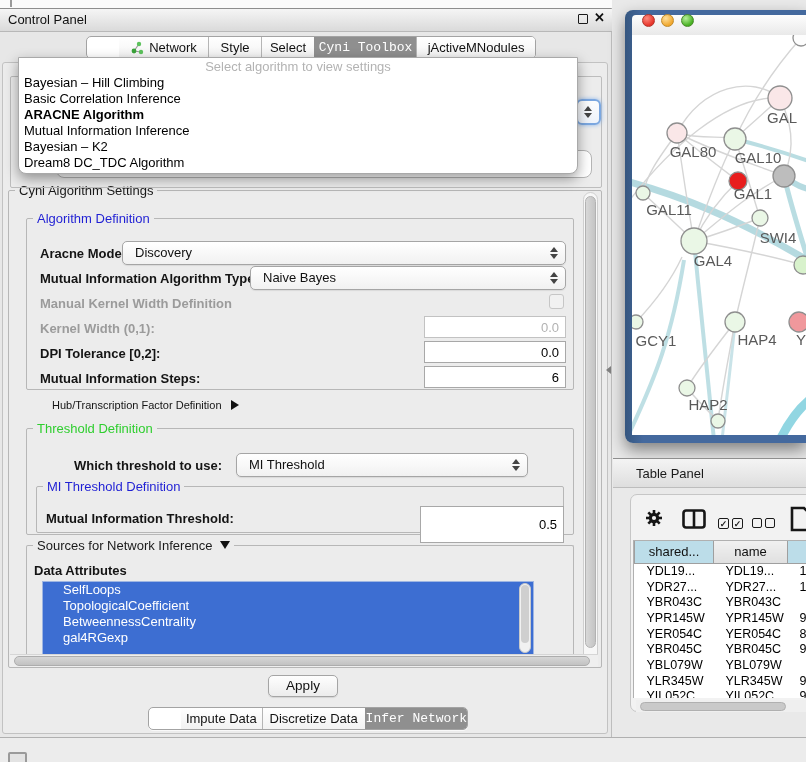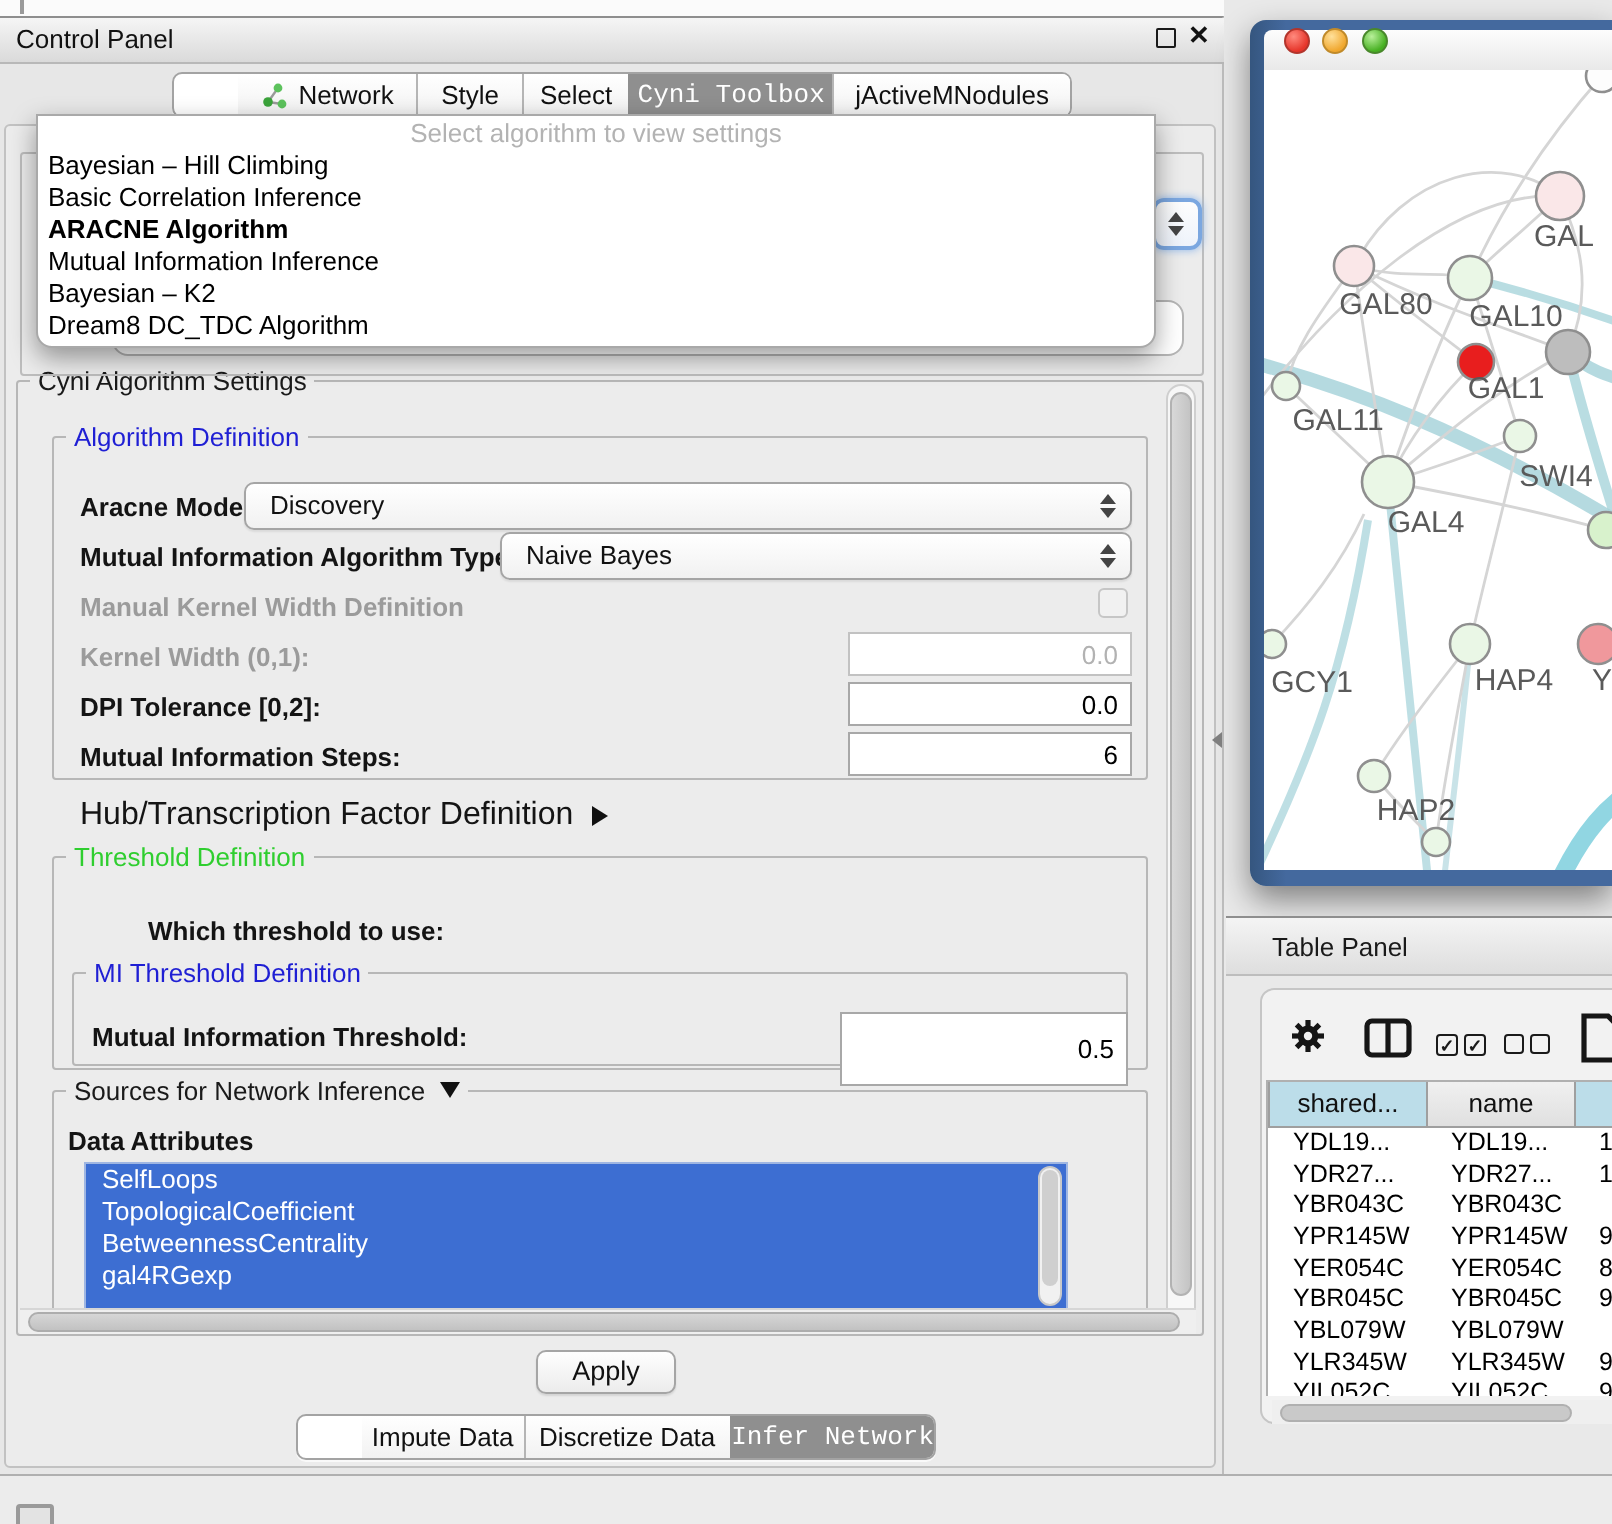--- a/index.html
+++ b/index.html
@@ -59,21 +59,21 @@
   #inference-group { left:10px; top:76px; width:592px; height:112px; border:1px solid #bdbdbd; border-radius:2px; z-index:5; }
   #focus-stepper { left:576px; top:99px; width:25px; height:26px; border:2px solid #7ba7e0; border-radius:6px; background:linear-gradient(#fdfdfd,#eef3fb); box-shadow:0 0 4px #8ab4ea; z-index:6; }
   #ghost-combo { left:56px; top:150px; width:536px; height:28px; border:1px solid #b5b5b5; border-radius:8px; background:#fff; z-index:5; font-size:13px; color:#b0b0b0; line-height:26px; padding-left:14px; overflow:hidden; }
 
   
   #settings-group { left:8px; top:190px; width:594px; height:478px; }
   #v-scroll { left:583px; top:192px; width:15px; height:474px; background:#f7f7f7; border:1px solid #cfcfcf; border-radius:8px; }
   #v-thumb { left:585px; top:196px; width:11px; height:452px; background:linear-gradient(90deg,#d8d8d8,#c4c4c4); border:1px solid #b2b2b2; border-radius:6px; }
 
   #list-box { left:42px; top:581px; width:492px; height:74px; background:#3d6ed2; overflow:hidden; border:1px solid #9fb6e2; }
-  .attr-item { height:16px; line-height:16px; color:#fff; font-size:13px; padding-left:8px; white-space:nowrap; }
+  .attr-item { height:16px; line-height:16px; color:#fff; font-size:13px; padding-left:20px; white-space:nowrap; }
   #list-scroll { left:519px; top:583px; width:12px; height:70px; background:#f1f1f1; border:1px solid #c9c9c9; border-radius:6px; }
   #list-thumb { left:521px; top:585px; width:8px; height:58px; background:#cfcfcf; border-radius:4px; }
   #h-scroll { left:10px; top:654px; width:588px; height:13px; background:#efefef; border-top:1px solid #d6d6d6; }
   #h-thumb { left:14px; top:656px; width:576px; height:10px; background:linear-gradient(#d6d6d6,#c2c2c2); border:1px solid #adadad; border-radius:5px; }
 
   .tri-right { display:inline-block; width:0; height:0; border-top:5.5px solid transparent; border-bottom:5.5px solid transparent; border-left:8px solid #111; margin-left:9px; vertical-align:-1px; }
   .tri-down { display:inline-block; width:0; height:0; border-left:5.5px solid transparent; border-right:5.5px solid transparent; border-top:8px solid #111; margin-left:7px; vertical-align:1px; }
 
   .checkbox { position:absolute; width:15px; height:15px; border:1px solid #c6c6c6; border-radius:3px; background:#f1f1f1; }
 
@@ -214,29 +214,36 @@
 
   <div class="lbl dis" style="left:40px;top:321px;">Kernel Width (0,1):</div>
   <input class="tfield dis" style="left: 424px; top: 316px; width: 142px;" readonly="" value="0.0">
 
   <div class="lbl" style="left:40px;top:346px;">DPI Tolerance [0,2]:</div>
   <input class="tfield" style="left: 424px; top: 341px; width: 142px;" value="0.0">
 
   <div class="lbl" style="left:40px;top:371px;">Mutual Information Steps:</div>
   <input class="tfield" style="left: 424px; top: 366px; width: 142px;" value="6">
 
-  <div class="abs" style="left:40px;top:399px;font-size:16px;color:#141414;">
+  <div class="abs" style="left:52px;top:399px;font-size:11px;color:#141414;">
     <span>Hub/Transcription Factor Definition</span><span class="tri-right"></span>
   </div>
 
   <div class="groupbox" style="left:26px;top:428px;width:548px;height:107px;">
     <span class="grouptitle green">Threshold Definition</span>
   </div>
 
   <div class="lbl" style="left:74px;top:458px;">Which threshold to use:</div>
+  <div class="combo" style="left:236px;top:453px;width:292px;">
+    <span>MI Threshold</span>
+    <span class="stepper">
+        <span class="tri-up"></span>
+        <span class="tri-dn"></span>
+      </span>
+  </div>
 
   <div class="groupbox" style="left:36px;top:486px;width:528px;height:47px;">
     <span class="grouptitle blue">MI Threshold Definition</span>
   </div>
   <div class="lbl" style="left:46px;top:511px;">Mutual Information Threshold:</div>
   <input class="tfield" style="left: 420px; top: 506px; width: 144px; height: 37px;" value="0.5">
 
   <div class="groupbox" style="left:26px;top:545px;width:548px;height:118px;border-bottom:none;">
     <span class="grouptitle"><span>Sources for Network Inference</span><span class="tri-down"></span></span>
   </div>

